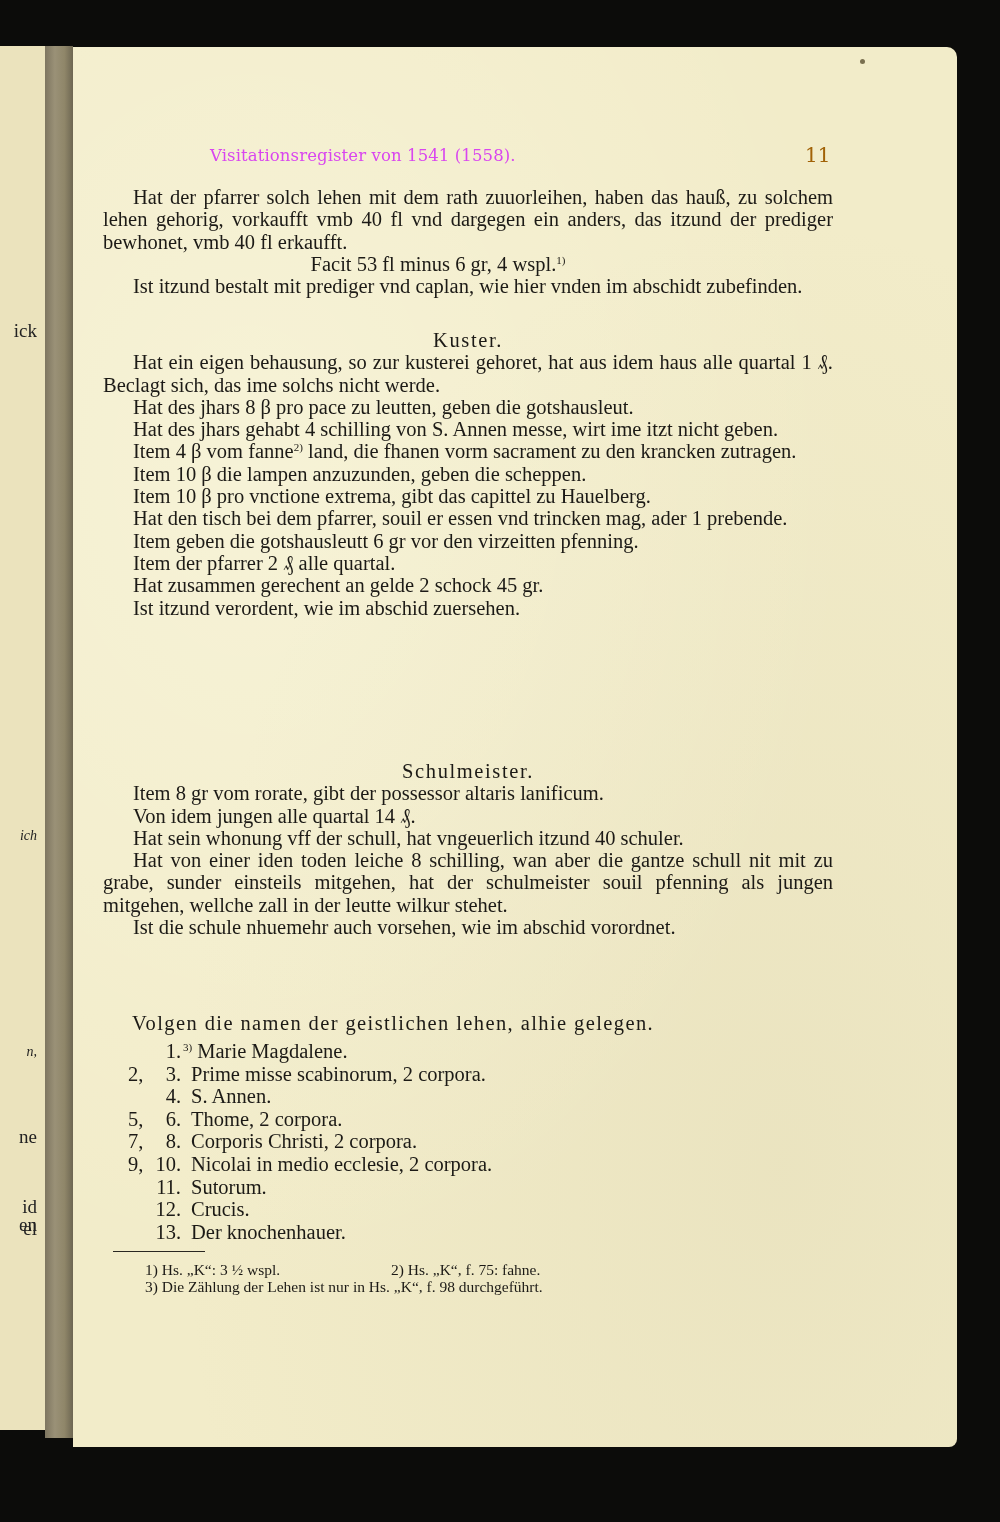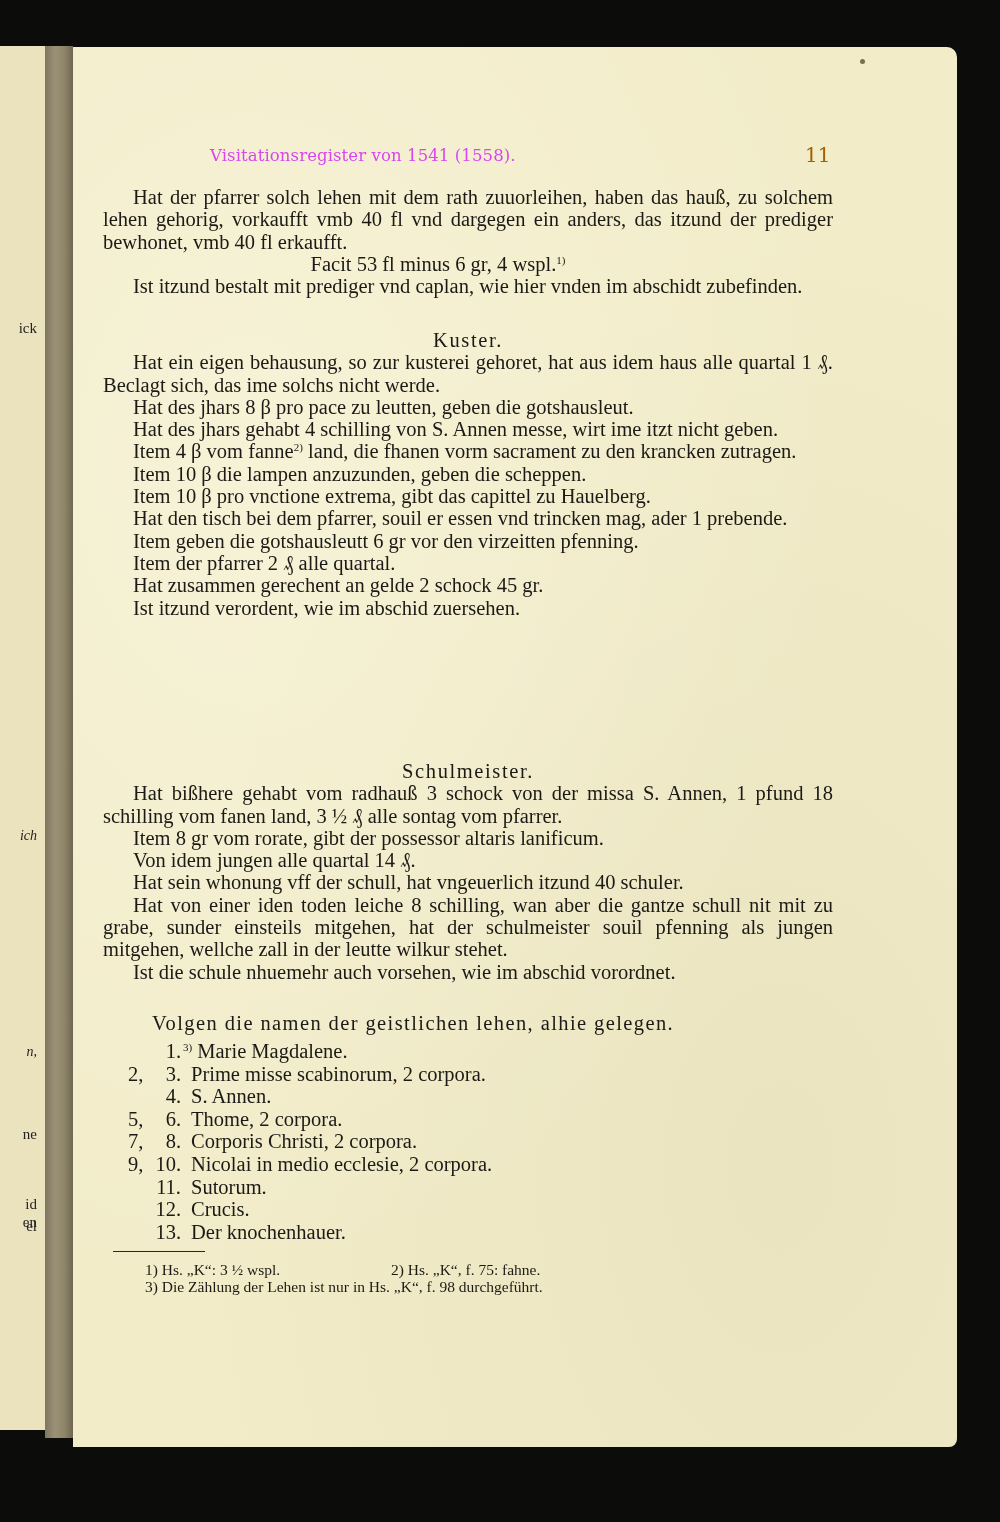--- a/index.html
+++ b/index.html
@@ -8,21 +8,21 @@
     background:#0c0c0a;
     font-family:"DejaVu Serif", serif;
   }
   .left-page {
     position:absolute; left:0; top:46px; width:45px; height:1384px;
     background:#ebe3bd;
     overflow:hidden;
   }
   .left-page .frag {
     position:absolute; right:8px; font-family:"Liberation Serif", serif;
-    font-size:15px; color:#222; white-space:nowrap; text-align:right;
+    font-size:19px; color:#222; white-space:nowrap; text-align:right;
   }
   .left-page .frag.it { font-style:italic; font-size:14px; }
   .gutter {
     position:absolute; left:45px; top:46px; width:28px; height:1392px;
     background:linear-gradient(to right,#7e7660 0%,#9a9177 35%,#8f8669 70%,#6d6652 100%);
   }
   .page {
     position:absolute; left:73px; top:47px; width:884px; height:1400px;
     background:#f2ecc9;
     border-radius:0 10px 8px 0;
@@ -94,29 +94,28 @@
   <p class="p">Item 10 β pro vnctione extrema, gibt das capittel zu Hauelberg.</p>
   <p class="p">Hat den tisch bei dem pfarrer, souil er essen vnd trincken mag, ader 1 prebende.</p>
   <p class="p">Item geben die gotshausleutt 6 gr vor den virzeitten pfenning.</p>
   <p class="p">Item der pfarrer 2 ₰ alle quartal.</p>
   <p class="p">Hat zusammen gerechent an gelde 2 schock 45 gr.</p>
   <p class="p">Ist itzund verordent, wie im abschid zuersehen.</p>
 </div>
 
 <div class="block" style="top:760px">
   <p class="center spaced">Schulmeister.</p>
-  <p class="p">Hat bißhere gehabt vom radhauß 3 schock von der missa S. Annen, 1 pfund 18 schilling vom fanen land, 3 ½ ₰ alle sontag vom pfarrer.</p>
   <p class="p">Item 8 gr vom rorate, gibt der possessor altaris lanificum.</p>
   <p class="p">Von idem jungen alle quartal 14 ₰.</p>
   <p class="p">Hat sein whonung vff der schull, hat vngeuerlich itzund 40 schuler.</p>
   <p class="p">Hat von einer iden toden leiche 8 schilling, wan aber die gantze schull nit mit zu grabe, sunder einsteils mitgehen, hat der schulmeister souil pfenning als jungen mitgehen, wellche zall in der leutte wilkur stehet.</p>
   <p class="p">Ist die schule nhuemehr auch vorsehen, wie im abschid vorordnet.</p>
 </div>
 
-<div class="block" style="top:1012px; left:152px; width:700px">
+<div class="block" style="top:1012px; left:132px; width:700px">
   <p class="spaced" style="margin:0; letter-spacing:1.4px">Volgen die namen der geistlichen lehen, alhie gelegen.</p>
 </div>
 
 <div class="list" style="top:1040px">
   <div class="list-row">
       <span class="pre"></span>
       <span class="num">1.</span>
       <span class="txt" style="left:80px"><sup>3)</sup> <span>Marie Magdalene.</span></span>
     </div>
   <div class="list-row">

